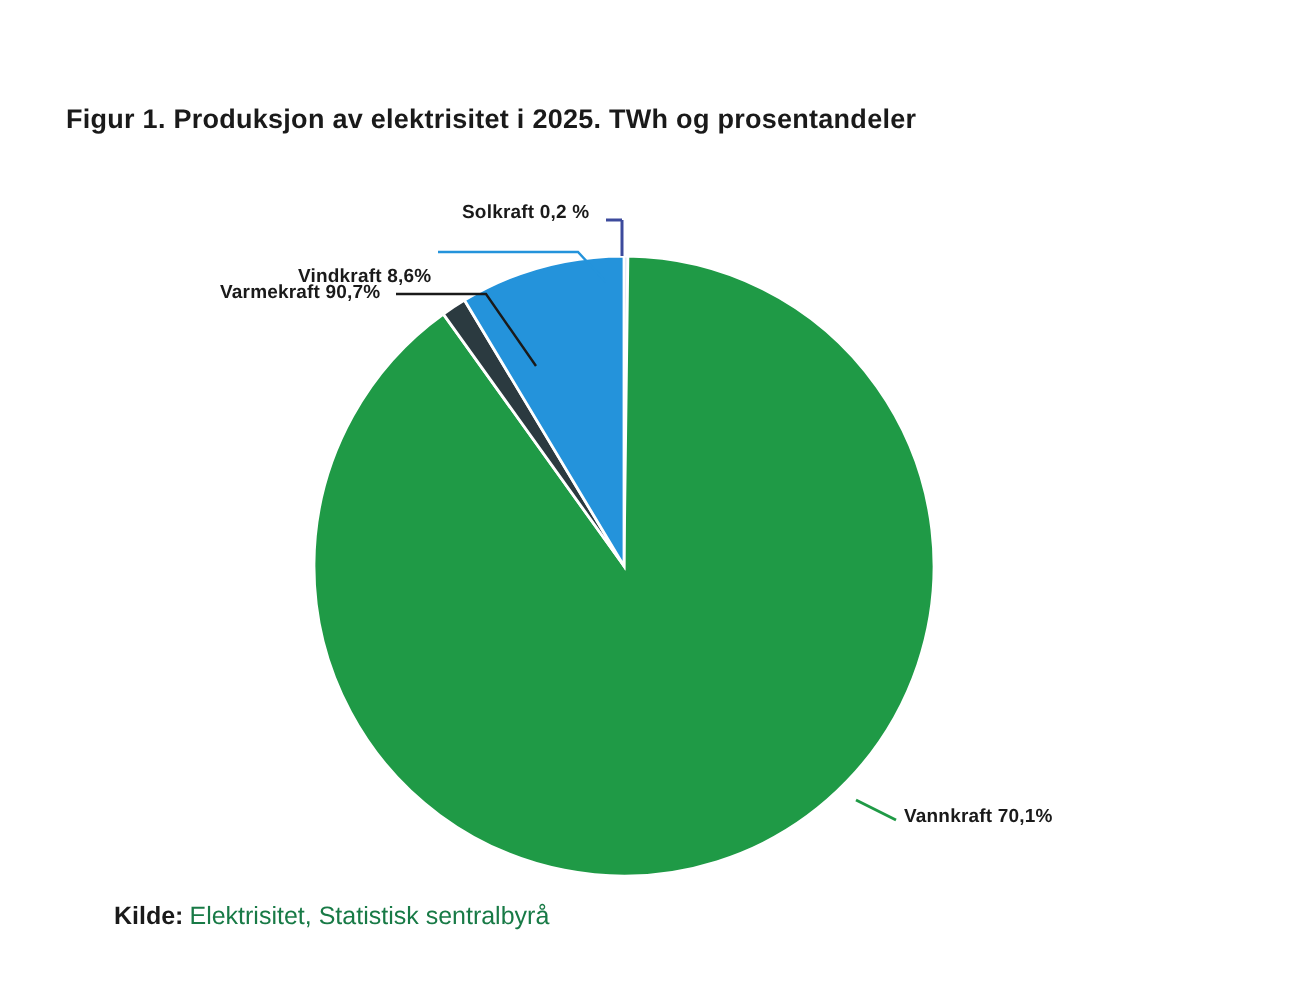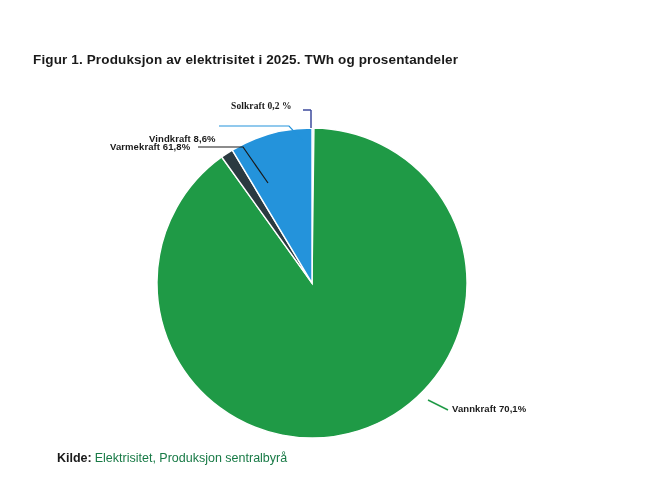--- a/index.html
+++ b/index.html
@@ -41,21 +41,21 @@
     height: 500px;
   }
   .slice-label {
     position: absolute;
     font-size: 9.5px;
     font-weight: bold;
     color: #1a1a1a;
     white-space: nowrap;
     letter-spacing: 0.01em;
   }
-  #label-solkraft   { left: 231px; top: 101px; font-family: Liberation Serif, serif; }
+  #label-solkraft   { left: 231px; top: 101px; }
   #label-vindkraft  { left: 149px; top: 121px; margin-top: 12px; }
   #label-varmekraft { left: 110px; top: 141px; }
   #label-vannkraft  { left: 452px; top: 403px; }
 
   .source-line {
     position: absolute;
     left: 41px;
     top: 451px;
     font-size: 12.5px;
     white-space: nowrap;
@@ -93,21 +93,21 @@
         <polyline points="219,126 289,126 303,141" fill="none" stroke="#2493db" stroke-width="1.2"></polyline>
         <polyline points="198,147 243,147 268,183" fill="none" stroke="#1a1a1a" stroke-width="1.2"></polyline>
         <polyline points="428,400 448,410" fill="none" stroke="#1f9a46" stroke-width="1.4"></polyline>
       </g>
   </svg>
 
   <div class="slice-label" id="label-solkraft">Solkraft 0,2 %</div>
 
   <div class="slice-label" id="label-vindkraft">Vindkraft 8,6%</div>
 
-  <div class="slice-label" id="label-varmekraft">Varmekraft 61,8%</div>
+  <div class="slice-label" id="label-varmekraft">Varmekraft 90,7%</div>
 
   <div class="slice-label" id="label-vannkraft">Vannkraft 70,1%</div>
 
   <div class="source-line">
-    <span class="source-label">Kilde:</span><a class="source-link" href="#">Elektrisitet, Produksjon sentralbyrå</a>
+    <span class="source-label">Kilde:</span><a class="source-link" href="#">Elektrisitet, Statistisk sentralbyrå</a>
   </div>
 
 </div>
 
 </body></html>

